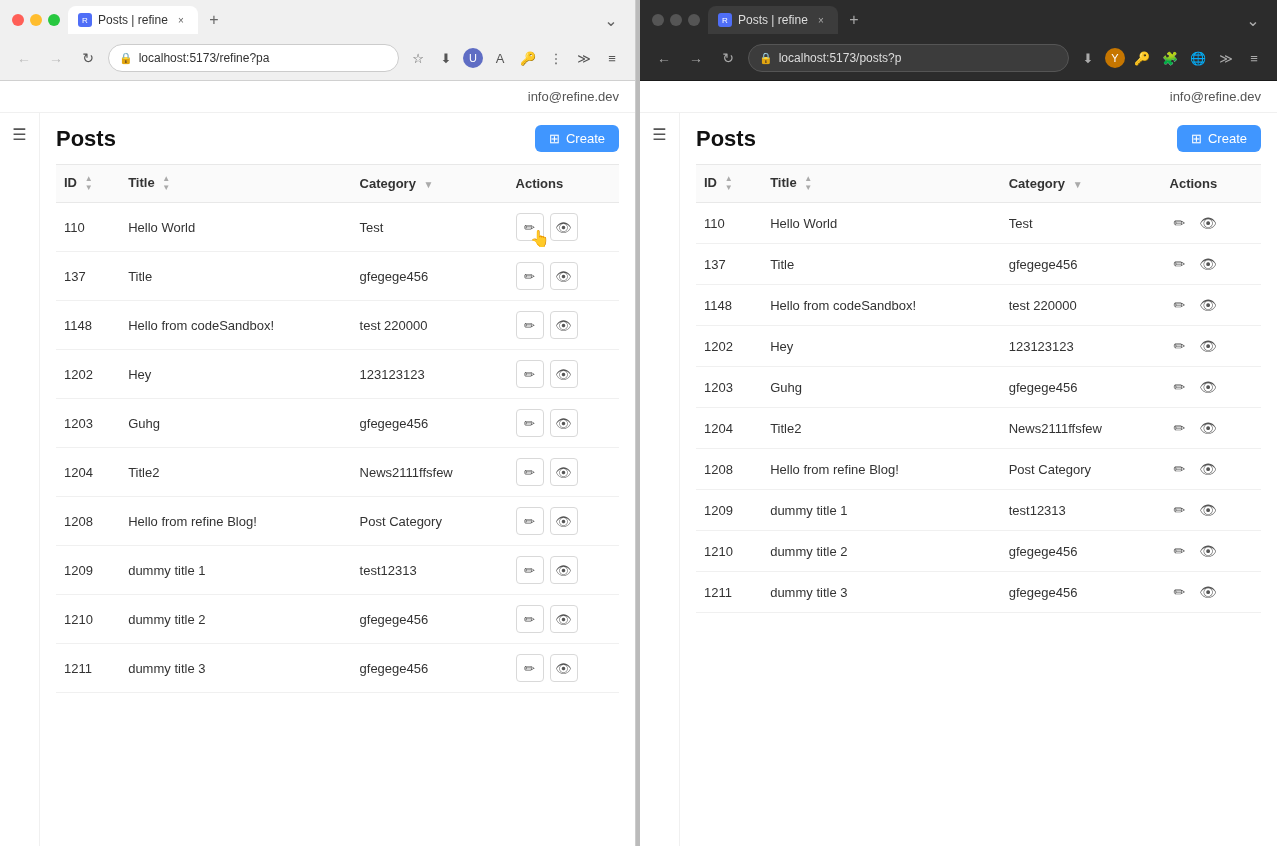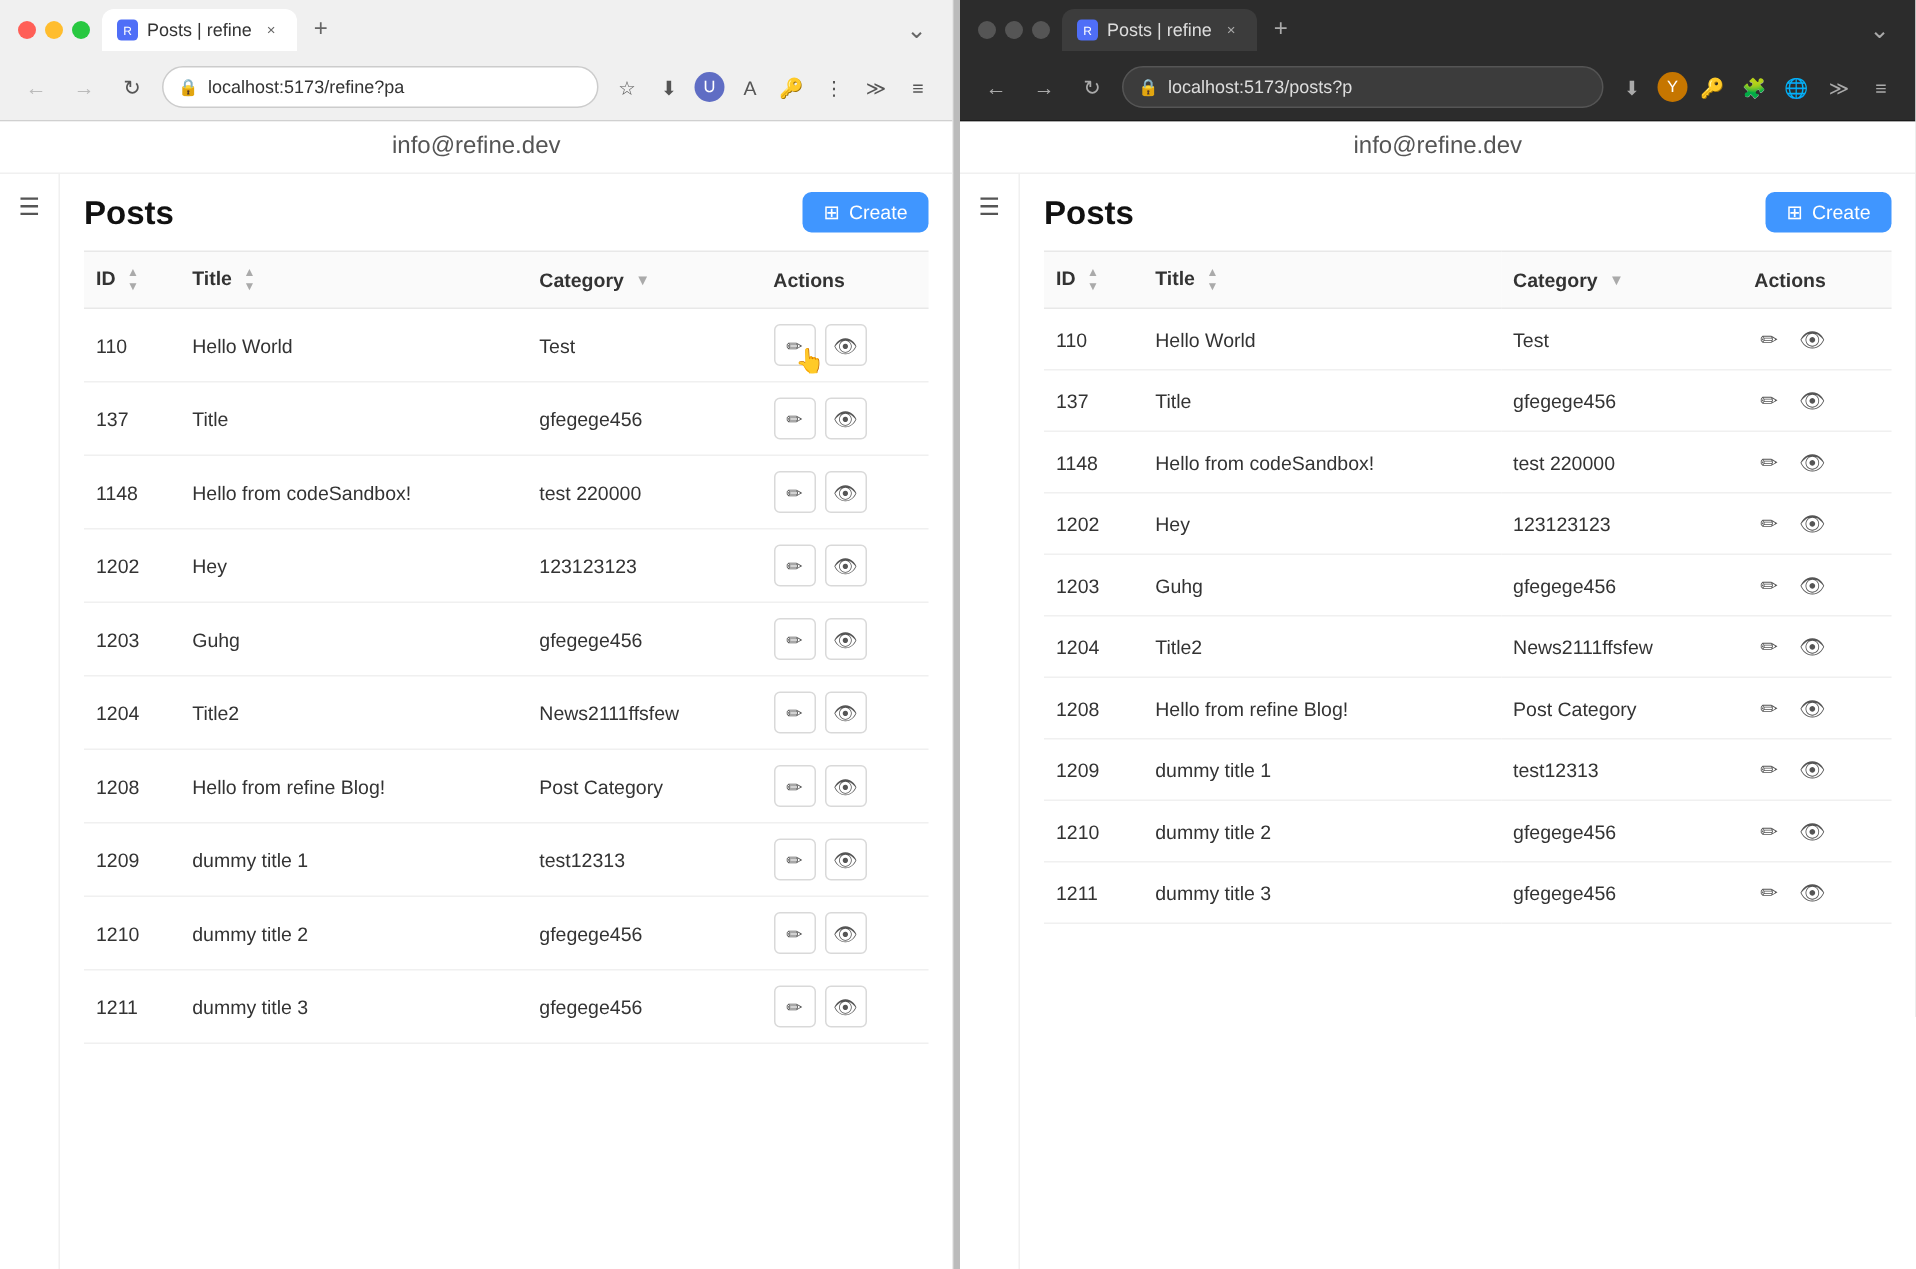--- a/index.html
+++ b/index.html
@@ -151,24 +151,24 @@
     .page-content {
       flex: 1;
       overflow: hidden;
       display: flex;
       flex-direction: column;
       background: #fff;
     }
 
     .page-header {
       display: flex;
-      justify-content: center;
+      justify-content: flex-end;
       padding: 8px 16px;
       border-bottom: 1px solid #f0f0f0;
-      font-size: 16px;
+      font-size: 13px;
       color: #555;
     }
 
     .app-body {
       display: flex;
       flex: 1;
       overflow: hidden;
     }
 
     .sidebar-toggle {

